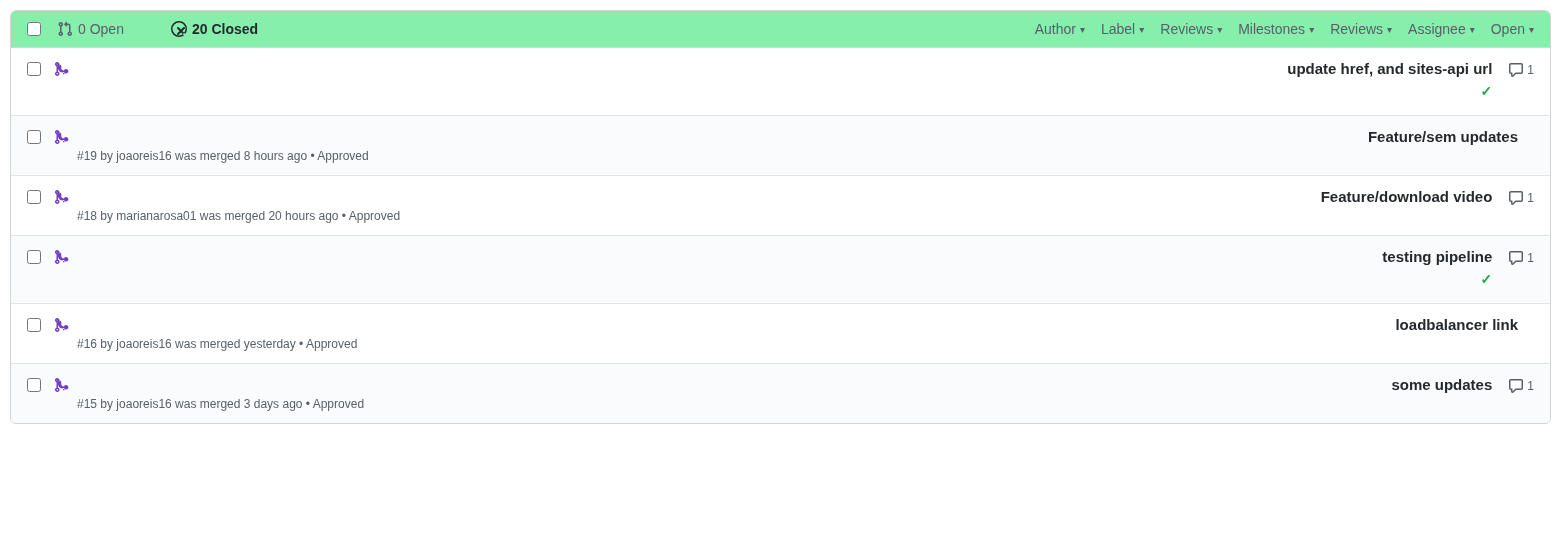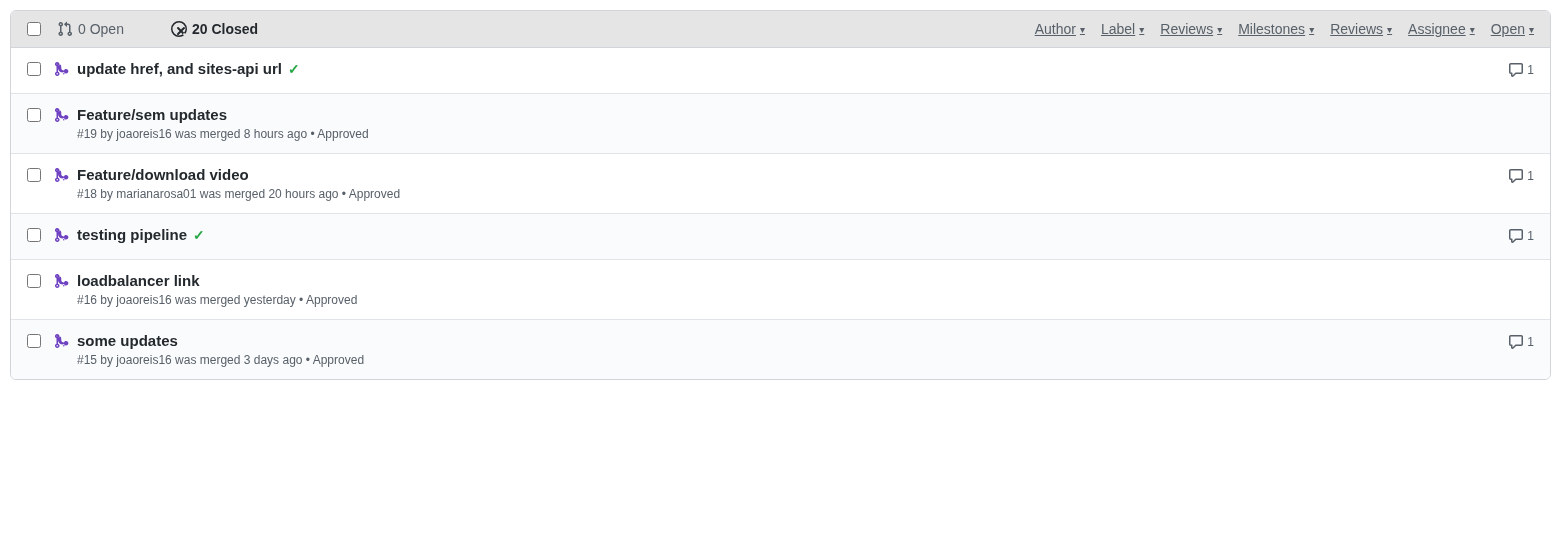--- a/index.html
+++ b/index.html
@@ -4,21 +4,21 @@
   <style>
     * { box-sizing: border-box; margin: 0; padding: 0; }
     body { font-family: -apple-system, BlinkMacSystemFont, 'Segoe UI', Helvetica, Arial, sans-serif; font-size: 14px; color: #24292e; background: #fff; }
 
     .container { border: 1px solid #d1d5da; border-radius: 6px; overflow: hidden; margin: 10px; background: #fff; }
 
     .toolbar {
       display: flex;
       align-items: center;
       padding: 10px 16px;
-      background: #e5e5e5;
+      background: #86efac;
       border-bottom: 1px solid #d1d5da;
       gap: 16px;
     }
 
     .toolbar-left {
       display: flex;
       align-items: center;
       gap: 16px;
       flex: 1;
     }
@@ -60,21 +60,20 @@
       display: flex;
       align-items: center;
       gap: 3px;
       font-size: 14px;
       color: #586069;
       cursor: pointer;
       background: none;
       border: none;
       padding: 0;
       white-space: nowrap;
-      text-decoration: underline;
     }
 
     .chevron {
       font-size: 10px;
       margin-left: 1px;
     }
 
     .pr-row {
       display: flex;
       align-items: flex-start;
@@ -104,20 +103,21 @@
 
     .pr-content {
       flex: 1;
     }
 
     .pr-title-line {
       display: flex;
       align-items: flex-end;
       gap: 6px;
       margin-bottom: 4px;
+      flex-direction: column;
     }
 
     .pr-title {
       font-size: 15px;
       font-weight: 600;
       color: #24292e;
       cursor: pointer;
     }
 
     .check-icon {

